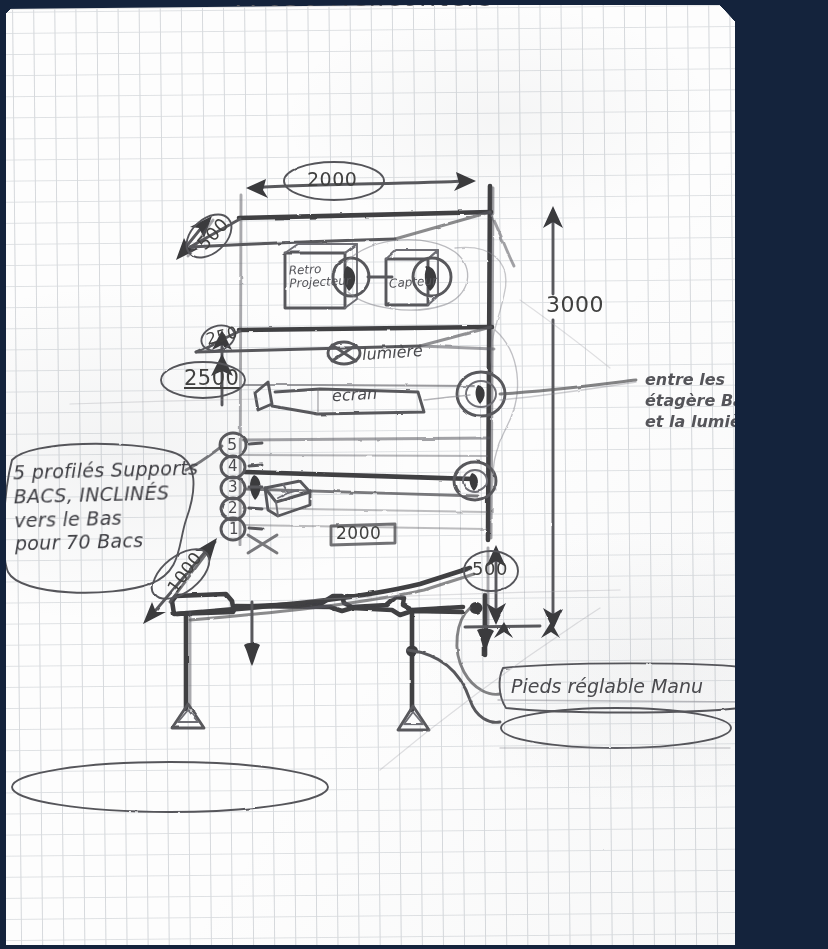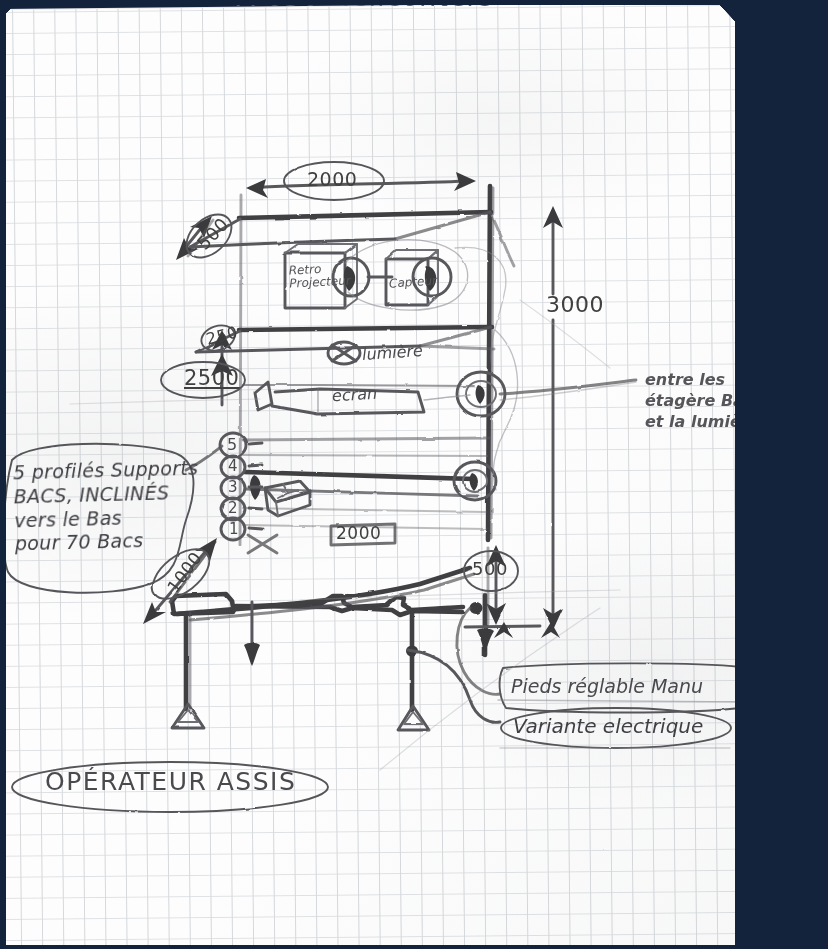--- a/index.html
+++ b/index.html
@@ -345,23 +345,21 @@
 BACS, INCLINÉS
 vers le Bas
 pour 70 Bacs</div>
 
   <div class="hand sl" style="left:645px;top:370px;font-size:16px;line-height:1.3;color:#55555a;font-weight:bold;">entre les
 étagère Bac
 et la lumière</div>
 
   <div class="hand sl" style="left:511px;top:676px;font-size:19px;color:#4a4a4e;text-align:right;">Pieds réglable Manu</div>
 
-  <div class="hand sl" style="left:513px;top:716px;font-size:20px;color:#3f3f44;">Variante electrique</div>
-
-  <div class="hand" style="left:45px;top:768px;font-size:25px;letter-spacing:1.5px;color:#4a4a4e;">OPÉRATEUR ASSIS</div>
+
 
   <div class="edge" id="edge-top"></div>
   <div class="edge" id="edge-left"></div>
   <div class="edge" id="edge-right"></div>
   <div class="edge" id="edge-bot"></div>
   <div id="corner-tr"></div>
   <div id="corner-tl"></div>
 
 </div>
 

